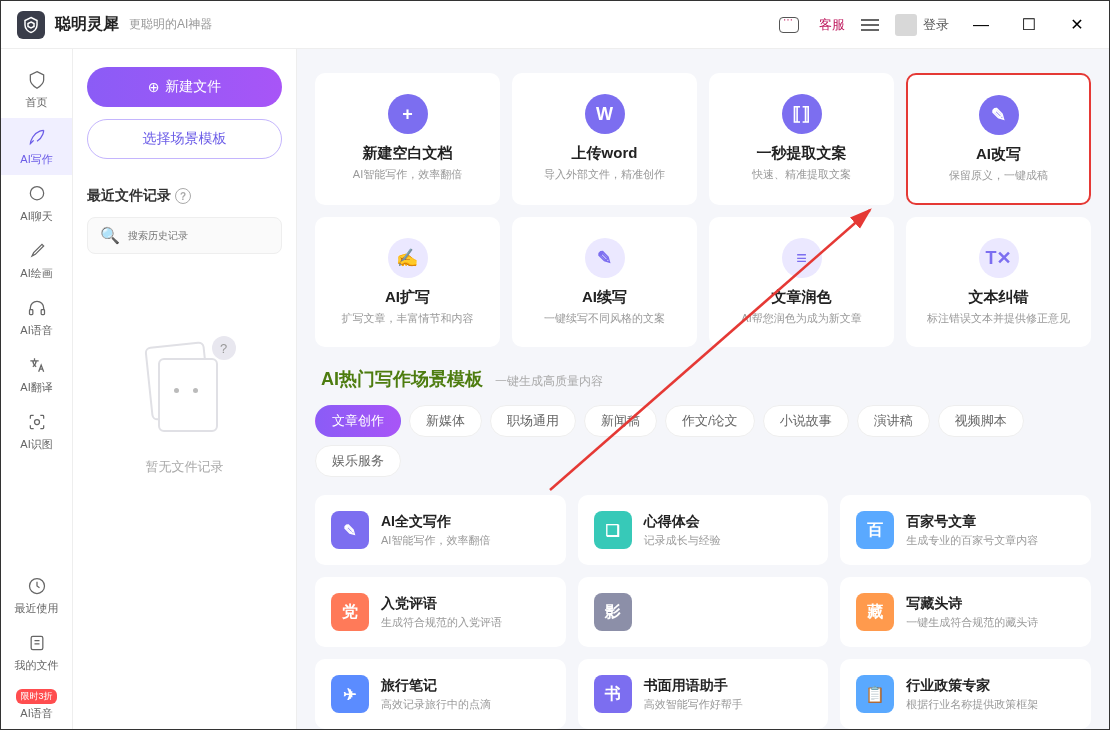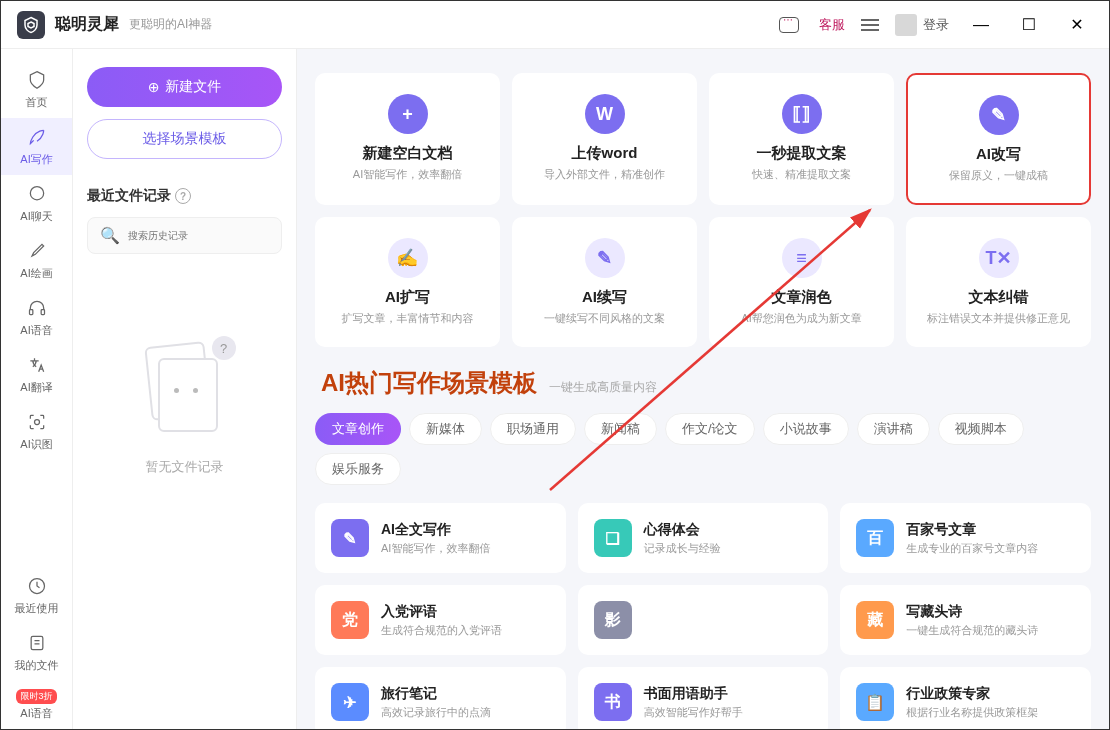--- a/index.html
+++ b/index.html
@@ -49,21 +49,21 @@
 .main { flex: 1; padding: 24px 18px; overflow-y: auto; }
 .card-row { display: grid; grid-template-columns: repeat(4, 1fr); gap: 12px; margin-bottom: 12px; }
 .card { background: #fff; border-radius: 10px; padding: 20px 10px; text-align: center; cursor: pointer; border: 1px solid transparent; }
 .card.highlighted { border: 2px solid #e53935; }
 .card-icon { width: 40px; height: 40px; margin: 0 auto 10px; border-radius: 50%; background: #7c6ef0; display: flex; align-items: center; justify-content: center; color: #fff; font-size: 18px; font-weight: bold; }
 .card-icon.light { background: #ebe8ff; color: #7c6ef0; }
 .card-title { font-size: 15px; font-weight: 600; color: #222; margin-bottom: 4px; }
 .card-desc { font-size: 11px; color: #999; }
 
 .section-head { display: flex; align-items: baseline; gap: 12px; margin: 20px 0 14px 6px; }
-.section-title { font-size: 24px; font-weight: 700; color: #c2410c; }
+.section-title { font-size: 18px; font-weight: 700; color: #4d7c0f; }
 .section-sub { font-size: 12px; color: #aaa; }
 
 .tabs { display: flex; gap: 8px; margin-bottom: 18px; flex-wrap: wrap; }
 .tab { padding: 6px 16px; border-radius: 16px; background: #fff; font-size: 13px; color: #666; cursor: pointer; border: 1px solid #eee; }
 .tab.active { background: linear-gradient(90deg,#8b5cf6,#a855f7); color: #fff; border-color: transparent; }
 
 .template-grid { display: grid; grid-template-columns: repeat(3, 1fr); gap: 12px; }
 .tmpl { background: #fff; border-radius: 10px; padding: 16px; display: flex; align-items: center; gap: 12px; cursor: pointer; }
 .tmpl-icon { width: 38px; height: 38px; border-radius: 8px; display: flex; align-items: center; justify-content: center; color: #fff; font-size: 16px; font-weight: bold; flex-shrink: 0; }
 .tmpl-title { font-size: 14px; font-weight: 600; color: #222; margin-bottom: 2px; }

